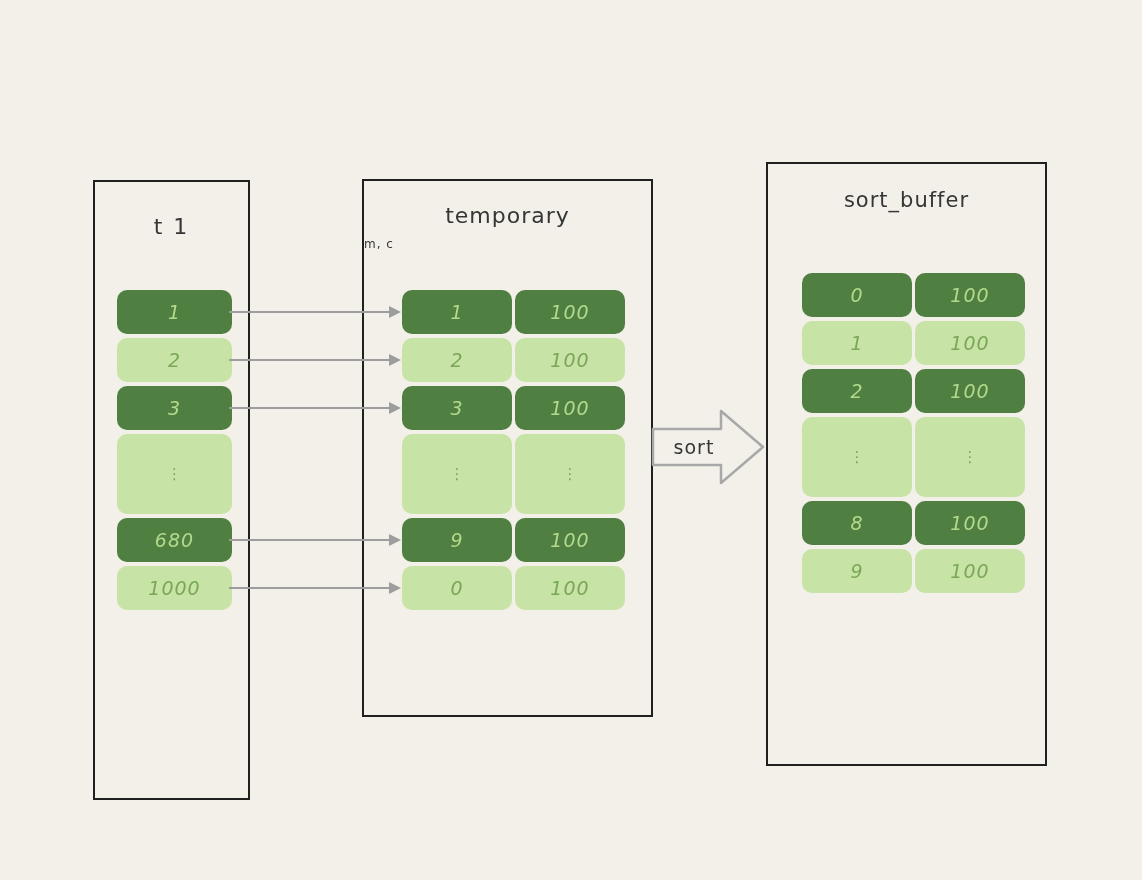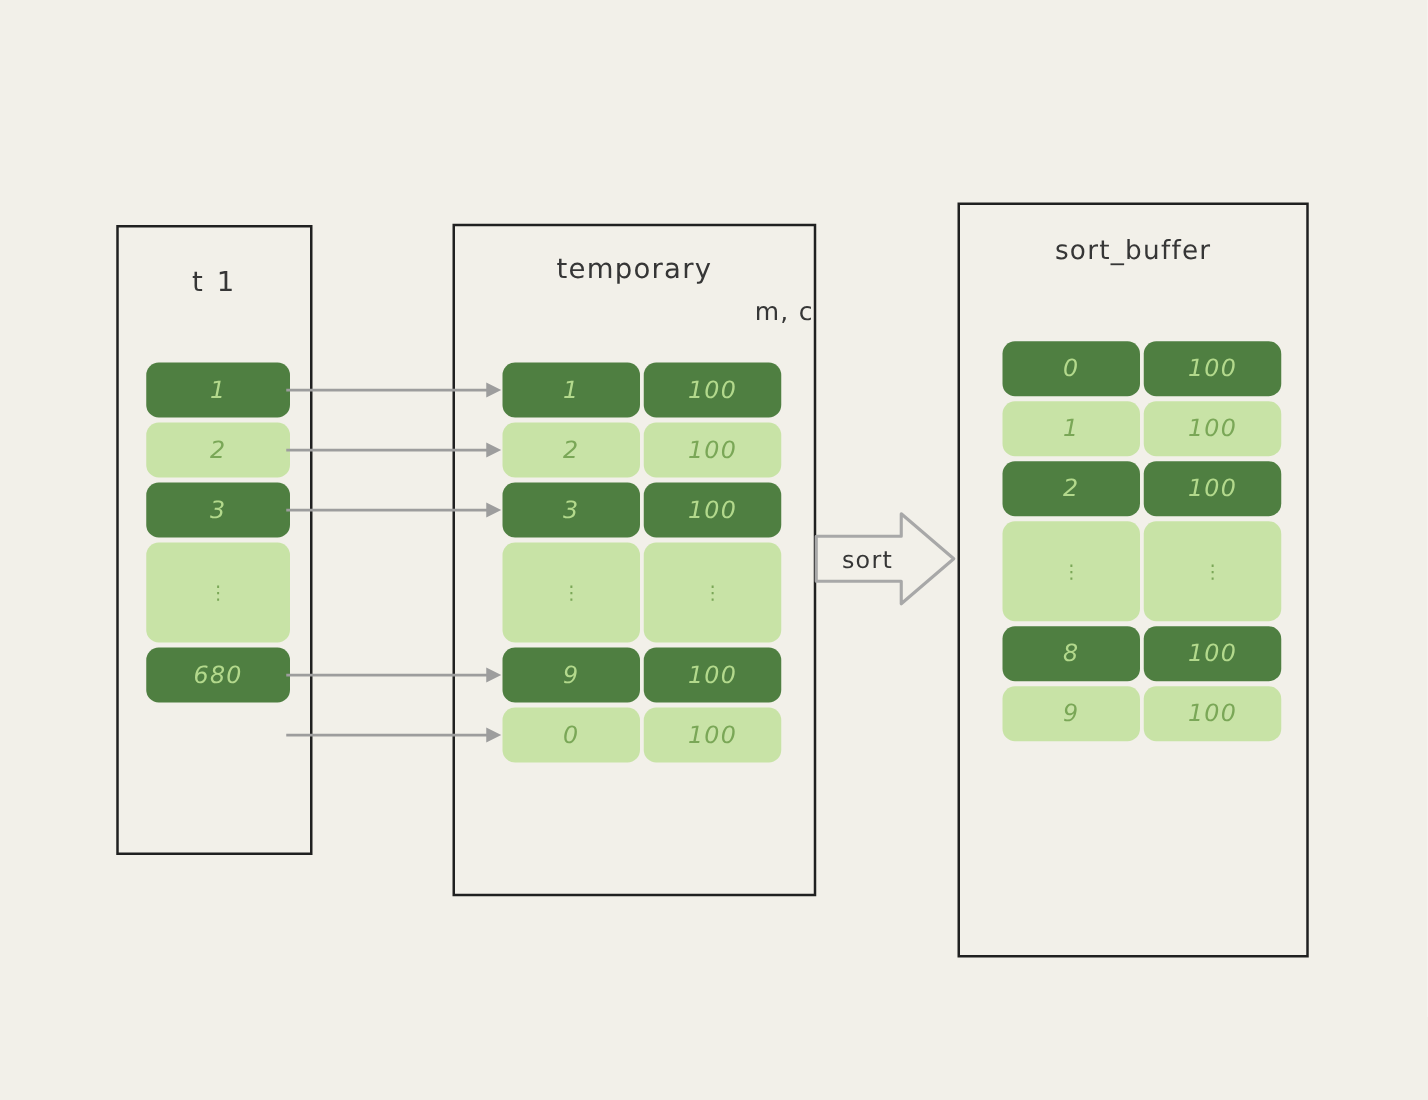--- a/index.html
+++ b/index.html
@@ -4,28 +4,28 @@
 <style>
   :root{
     --bg:#f2f0e9; --cell-dark:#4f7f41; --cell-light:#c8e3a6;
     --text-on-dark:#b3d98c; --text-on-light:#7aa757;
     --panel-border:#202020; --title-text:#363636; --arrow-gray:#9d9d9d;
   }
   *{box-sizing:border-box;margin:0;padding:0;}
   body{font-family:"DejaVu Sans",sans-serif;background:#fff;}
   .canvas{position:relative;width:1142px;height:880px;background:var(--bg);overflow:hidden;}
   .panel{position:absolute;border:2px solid var(--panel-border);background:transparent;}
-  .panel-t1{left:93px;top:180px;width:157px;height:504px;}
+  .panel-t1{left:93px;top:180px;width:157px;height:620px;}
   .panel-temp{left:362px;top:179px;width:291px;height:538px;}
   .panel-sort{left:766px;top:162px;width:281px;height:604px;}
   .panel-title{position:absolute;left:0;right:0;text-align:center;color:var(--title-text);}
   .panel-t1 .panel-title{top:32px;font-size:22px;letter-spacing:2px;}
   .panel-temp .panel-title{top:22px;font-size:22px;letter-spacing:1px;}
-  .panel-temp .panel-subtitle{position:absolute;left:0;right:0;top:56px;text-align:right;
-    color:var(--title-text);font-size:20px;letter-spacing:1px;}
+  .panel-temp .panel-subtitle{position:absolute;left:0;right:0;top:56px;text-align:left;
+    color:var(--title-text);font-size:12px;letter-spacing:1px;}
   .panel-sort .panel-title{top:24px;font-size:21px;letter-spacing:1px;}
   .stack{position:absolute;display:flex;flex-direction:column;gap:4px;}
   .panel-t1 .stack{left:22px;top:108px;width:115px;}
   .panel-temp .stack{left:38px;top:109px;width:223px;}
   .panel-sort .stack{left:34px;top:109px;width:223px;}
   .row{display:flex;gap:3px;height:44px;flex:none;}
   .row.tall{height:80px;}
   .cell{flex:1;border-radius:10px;display:flex;align-items:center;justify-content:center;
     font-size:19px;font-style:italic;letter-spacing:1px;}
   .row.dark .cell{background:var(--cell-dark);color:var(--text-on-dark);}
@@ -53,20 +53,23 @@
           <div class="cell">2</div>
         </div>
         <div class="row dark">
           <div class="cell">3</div>
         </div>
         <div class="row light tall">
           <div class="cell dots">⋮</div>
         </div>
         <div class="row dark">
           <div class="cell">680</div>
+        </div>
+        <div class="row light">
+          <div class="cell">1000</div>
         </div>
       </div>
   </div>
 
   <div class="panel panel-temp">
     <div class="panel-title">temporary</div>
     <div class="panel-subtitle">m, c</div>
     <div class="stack">
         <div class="row dark">
           <div class="cell">1</div>

